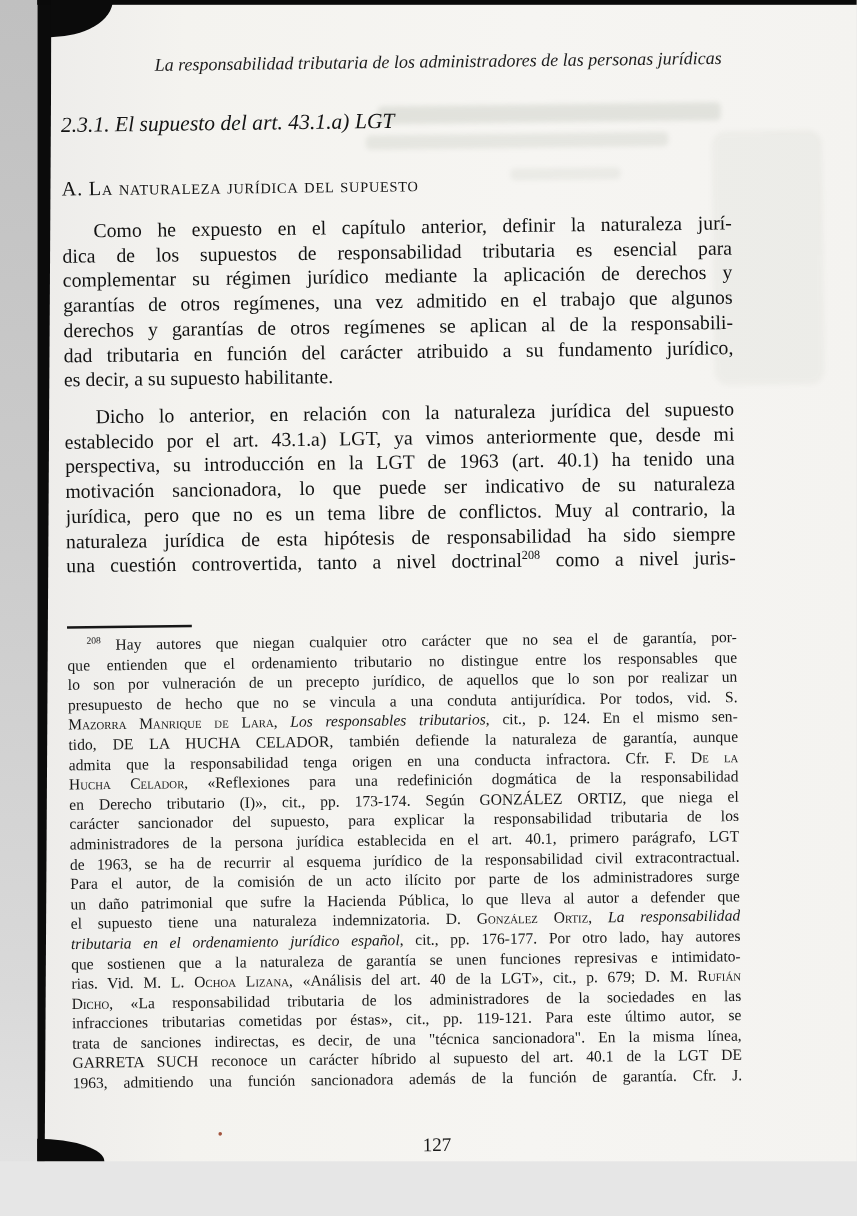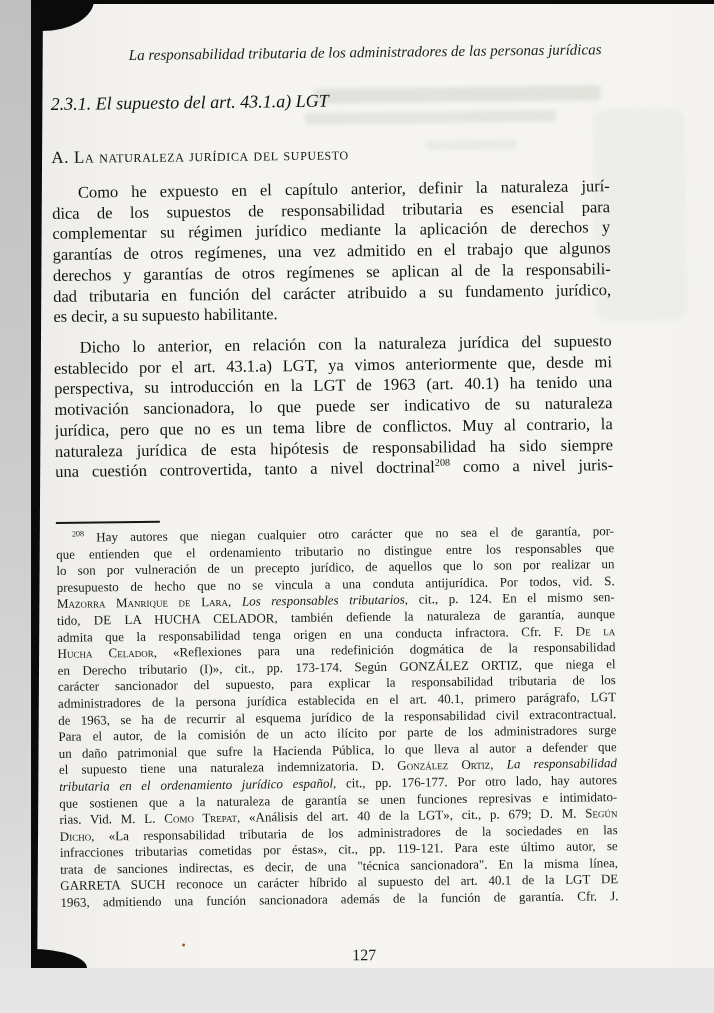--- a/index.html
+++ b/index.html
@@ -119,21 +119,21 @@
         <div class="tline"><span class="sc">Hucha Celador</span><span>, «Reflexiones para una redefinición dogmática de la responsabilidad</span></div>
         <div class="tline"><span>en Derecho tributario (I)», cit., pp. 173-174. Según GONZÁLEZ ORTIZ, que niega el</span></div>
         <div class="tline"><span>carácter sancionador del supuesto, para explicar la responsabilidad tributaria de los</span></div>
         <div class="tline"><span>administradores de la persona jurídica establecida en el art. 40.1, primero parágrafo, LGT</span></div>
         <div class="tline"><span>de 1963, se ha de recurrir al esquema jurídico de la responsabilidad civil extracontractual.</span></div>
         <div class="tline"><span>Para el autor, de la comisión de un acto ilícito por parte de los administradores surge</span></div>
         <div class="tline"><span>un daño patrimonial que sufre la Hacienda Pública, lo que lleva al autor a defender que</span></div>
         <div class="tline"><span>el supuesto tiene una naturaleza indemnizatoria. D. </span><span class="sc">González Ortiz</span><span>, </span><span class="it">La responsabilidad</span></div>
         <div class="tline"><span class="it">tributaria en el ordenamiento jurídico español</span><span>, cit., pp. 176-177. Por otro lado, hay autores</span></div>
         <div class="tline"><span>que sostienen que a la naturaleza de garantía se unen funciones represivas e intimidato-</span></div>
-        <div class="tline"><span>rias. Vid. M. L. </span><span class="sc">Como Trepat</span><span>, «Análisis del art. 40 de la LGT», cit., p. 679; D. M. </span><span class="sc">Según</span></div>
+        <div class="tline"><span>rias. Vid. M. L. </span><span class="sc">Ochoa Lizana</span><span>, «Análisis del art. 40 de la LGT», cit., p. 679; D. M. </span><span class="sc">Rufián</span></div>
         <div class="tline"><span class="sc">Dicho</span><span>, «La responsabilidad tributaria de los administradores de la sociedades en las</span></div>
         <div class="tline"><span>infracciones tributarias cometidas por éstas», cit., pp. 119-121. Para este último autor, se</span></div>
         <div class="tline"><span>trata de sanciones indirectas, es decir, de una "técnica sancionadora". En la misma línea,</span></div>
         <div class="tline"><span>GARRETA SUCH reconoce un carácter híbrido al supuesto del art. 40.1 de la LGT DE</span></div>
         <div class="tline"><span>1963, admitiendo una función sancionadora además de la función de garantía. Cfr. J.</span></div>
       </div>
 
     <div class="page-number">127</div>
   </div>
 

